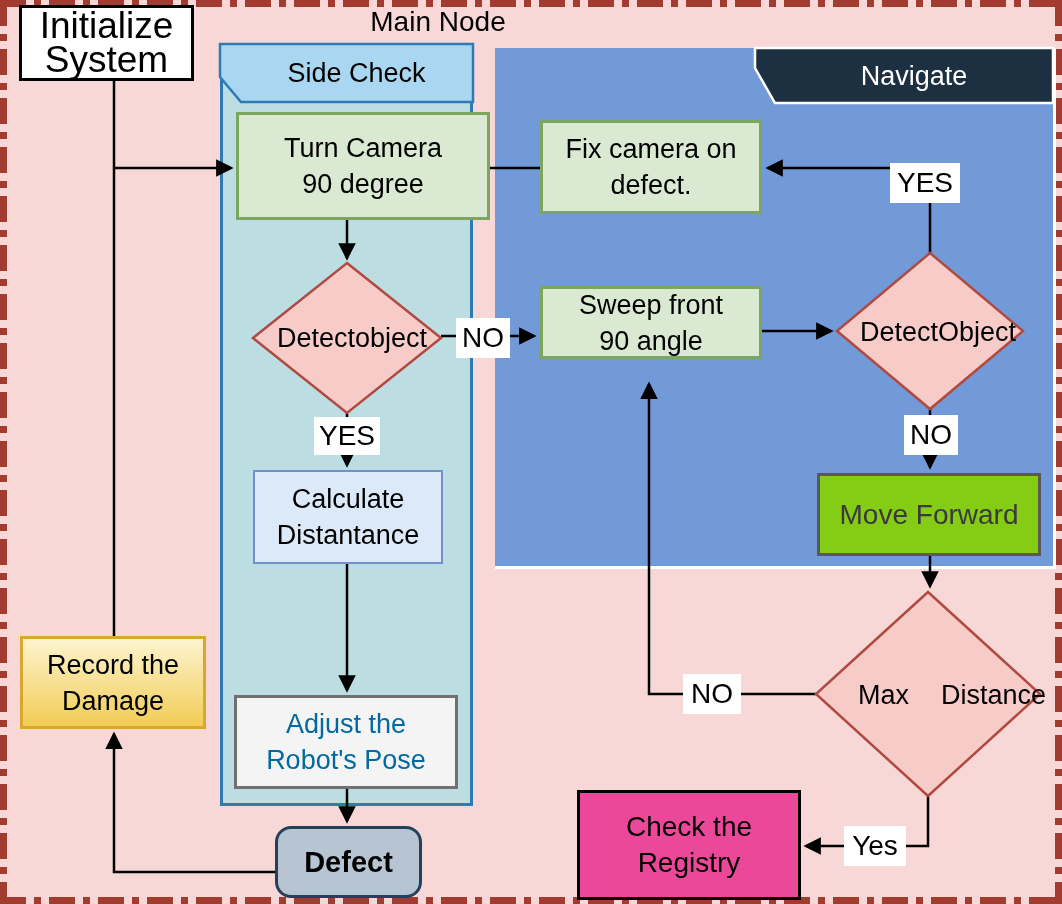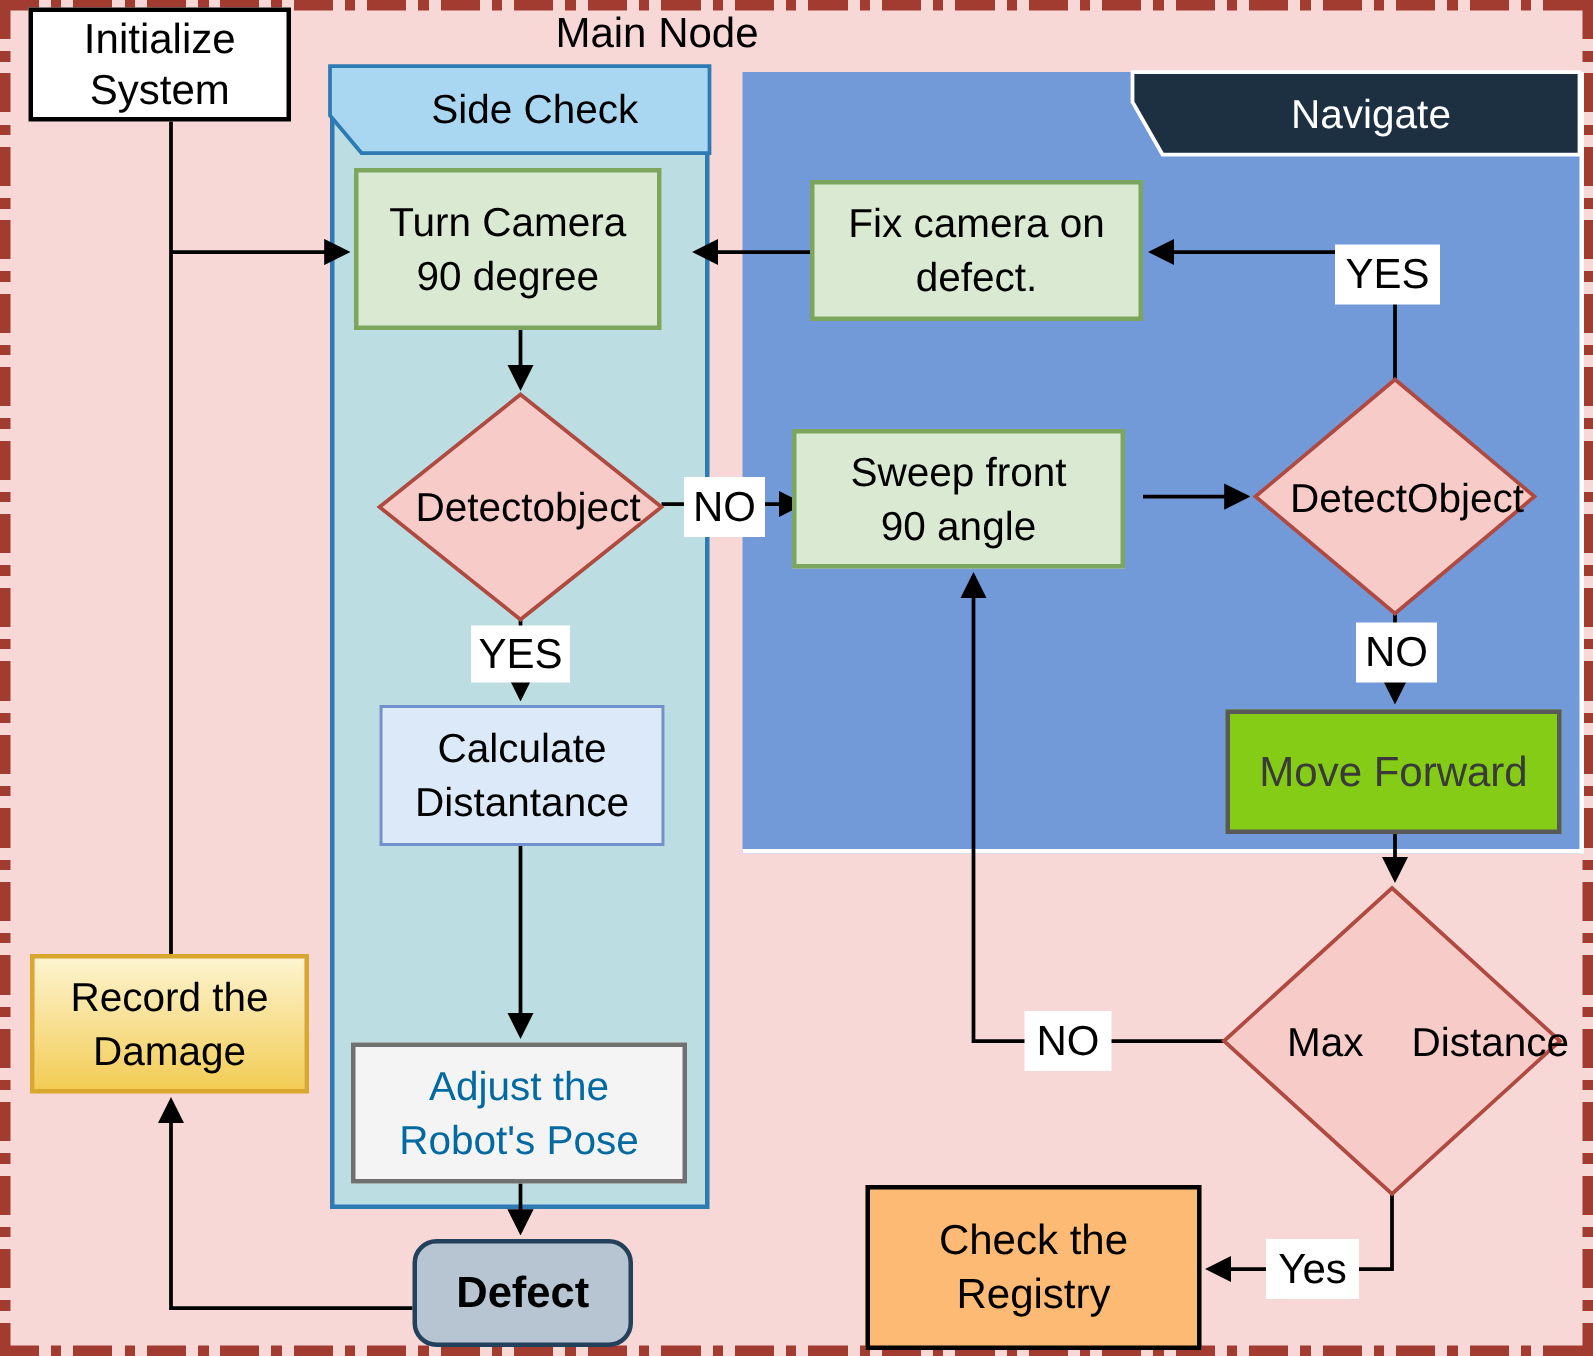--- a/index.html
+++ b/index.html
@@ -18,30 +18,30 @@
   .b-left{left:0;} .b-right{right:0;}
   
   .container{position:absolute;z-index:2;box-sizing:border-box;}
   .side-check{left:220px;top:44px;width:253px;height:762px;background:#bcdee3;border:3px solid #2e7bb4;}
   .navigate{left:495px;top:48px;width:561px;height:521px;background:#7299d8;border-right:3px solid #fff;border-bottom:3px solid #fff;}
   
   svg.layer{position:absolute;left:0;top:0;z-index:3;}
   
   .node{position:absolute;z-index:4;box-sizing:border-box;display:flex;flex-direction:column;
         align-items:center;justify-content:center;text-align:center;font-size:27px;line-height:36px;}
-  .n-init{left:19px;top:5px;width:175px;height:76px;background:#fff;border:3px solid #000;font-size:28px;line-height:34px;}
-  .n-turn{left:236px;top:112px;width:205px;height:108px;background:#d9e9d2;border:3px solid #7ca65e;}
+  .n-init{left:19px;top:5px;width:175px;height:76px;background:#fff;border:3px solid #000;font-size:37px;line-height:34px;}
+  .n-turn{left:236px;top:112px;width:254px;height:108px;background:#d9e9d2;border:3px solid #7ca65e;}
   .n-calc{left:253px;top:470px;width:190px;height:94px;background:#dce9f8;border:2px solid #7191cc;}
   .n-adjust{left:234px;top:695px;width:224px;height:94px;background:#f4f4f4;border:3px solid #707070;color:#0369a1;}
   .n-defect{left:275px;top:826px;width:147px;height:72px;background:#b7c5d3;border:3px solid #24415b;border-radius:16px;font-size:29px;font-weight:bold;}
   .n-record{left:20px;top:636px;width:186px;height:93px;background:linear-gradient(#fdf4cf,#f2cc55);border:3px solid #d9a72e;}
   .n-fix{left:540px;top:120px;width:222px;height:94px;background:#d9e9d2;border:3px solid #7ca65e;}
-  .n-sweep{left:528px;top:286px;width:222px;height:93px;background:#d9e9d2;border:3px solid #7ca65e;}
+  .n-sweep{left:540px;top:286px;width:222px;height:73px;background:#d9e9d2;border:3px solid #7ca65e;}
   .n-move{left:817px;top:473px;width:224px;height:83px;background:#84cc16;border:3px solid #595959;color:#3a3a3a;font-size:28px;}
-  .n-check{left:577px;top:790px;width:224px;height:110px;background:#fdba74;border:3px solid #000;font-size:28px;}
+  .n-check{left:577px;top:790px;width:224px;height:110px;background:#ec4899;border:3px solid #000;font-size:28px;}
   
   .dtext{position:absolute;z-index:4;display:flex;align-items:center;
          text-align:center;font-size:27px;line-height:36px;}
   .d1{left:277px;top:300px;width:140px;height:76px;}
   .d2{left:860px;top:294px;width:140px;height:76px;}
   .d3{left:858px;top:640px;width:140px;height:110px;gap:32px;}
   
   .elabel{position:absolute;z-index:5;background:#fff;display:flex;align-items:center;
           justify-content:center;font-size:28px;}
   .l-side-yes{left:314px;top:417px;width:66px;height:38px;}

